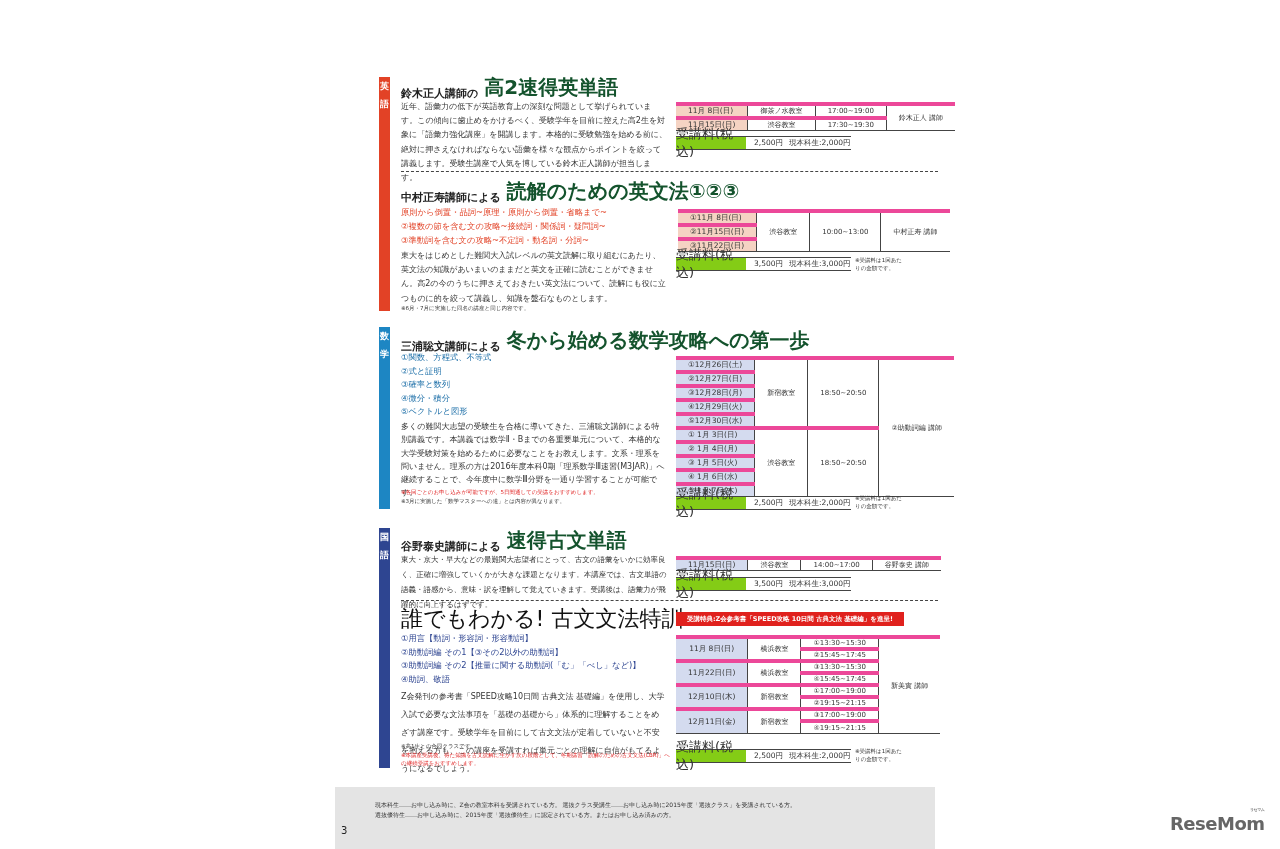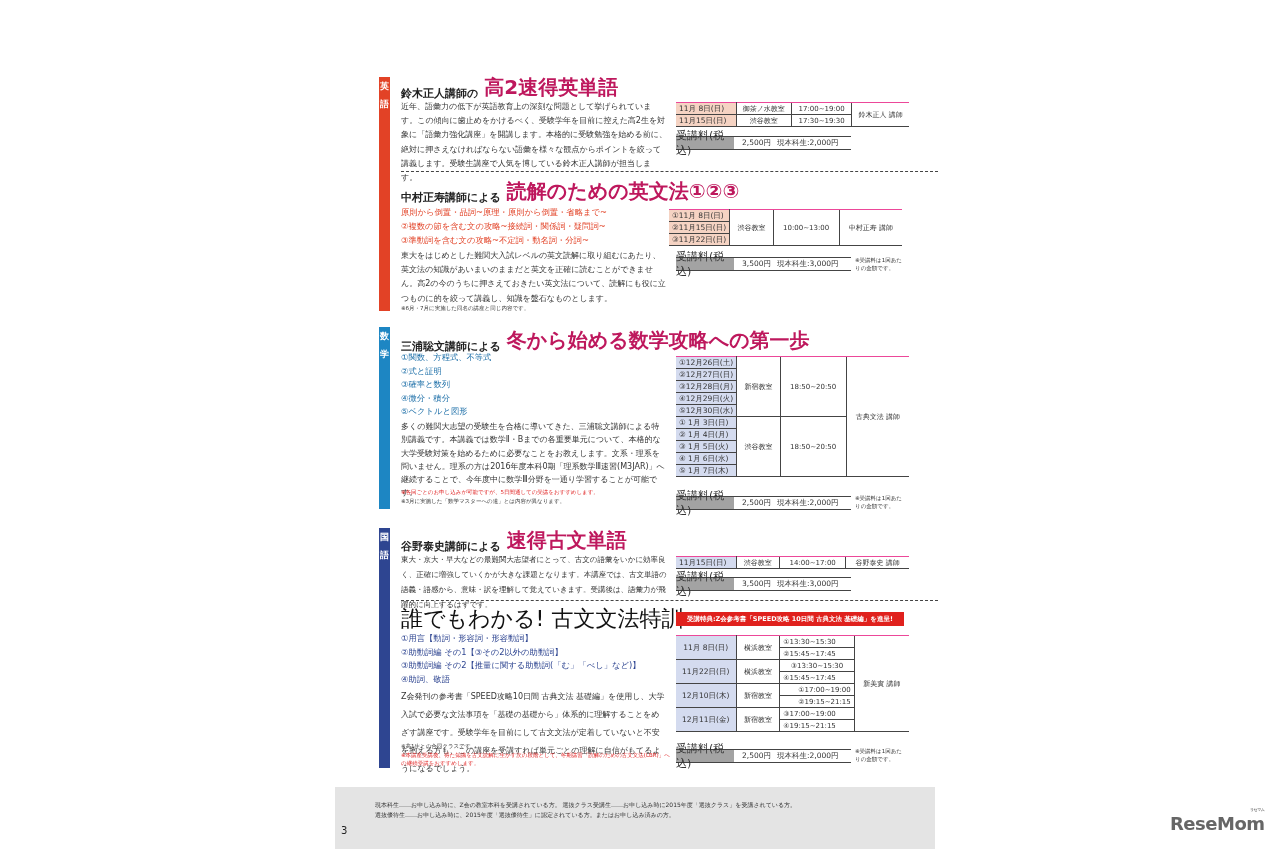--- a/index.html
+++ b/index.html
@@ -12,37 +12,37 @@
 .badge.req{left:392px;width:45px;background:#fff;color:#222}
 .badge.paid{left:446px;width:43px;background:#111;color:#fff}
 .pc-icon{position:absolute;left:493px;top:15px;width:20px;height:20px}
 .web{position:absolute;left:517px;top:18px;font-size:10px;color:#fff;font-weight:bold}
 .subject-bar{position:absolute;left:44px;width:11px;color:#fff;font-size:9px;font-weight:bold;text-align:center;line-height:18px;}
 .bar-eng{top:77px;height:234px;background:#e24226}
 .bar-math{top:327px;height:182px;background:#1d86c3}
 .bar-jpn{top:528px;height:240px;background:#2e4591}
 .course{position:absolute;left:66px}
 .lecturer{font-size:11px;font-weight:bold;color:#222;display:inline-block;vertical-align:bottom;margin-right:6px}
-.ctitle{font-size:20px;font-weight:bold;color:#be185d;display:inline-block;vertical-align:bottom;letter-spacing:0}
+.ctitle{font-size:20px;font-weight:bold;color:#14532d;display:inline-block;vertical-align:bottom;letter-spacing:0}
 .desc{position:absolute;font-size:8px;line-height:14.2px;color:#333;width:266px}
 .list{position:absolute;font-size:8.3px;line-height:14px;width:270px}
 .list.red li{color:#e24226}
 .list.blue li{color:#1d6fa8}
 .list.navy li{color:#2e4591}
 .list li{list-style:none}
 .note{position:absolute;font-size:5.5px;line-height:8px;color:#333;width:270px}
 .note.red{color:#e02020}
 table.sched{position:absolute;border-collapse:collapse;font-size:7px;color:#333}
-table.sched td{border-top:1px solid #ec4899;border-bottom:1px solid #444;height:12px;padding:0 3px;text-align:center;white-space:nowrap}
+table.sched td{border-top:4px solid #ec4899;border-bottom:1px solid #444;height:12px;padding:0 12px;text-align:center;white-space:nowrap}
 table.sched td.date{background:#f5d3c3;text-align:left;font-size:7.5px;border-right:1px solid #444}
 table.sched td.date.m{background:#d4dbef}
 table.sched td.b{border-left:1px solid #444}
 table.sched td.time{border-left:1px solid #444}
 .fee{position:absolute;height:14px;border-top:1.5px solid #444;border-bottom:1.5px solid #444;font-size:7.5px;display:flex;align-items:center}
-.fee .lbl{background:#a3a3a3;height:100%;width:58px;display:flex;align-items:center;justify-content:center;font-size:11px}
+.fee .lbl{background:#84cc16;height:100%;width:70px;display:flex;align-items:center;justify-content:center;font-size:13px}
 .fee .val{padding-left:8px}
 .fee-note{position:absolute;font-size:5.5px;line-height:8px;width:52px;color:#333}
 .dash{position:absolute;left:66px;width:537px;border-top:1.5px dashed #444}
 .promo{position:absolute;left:341px;top:612px;width:228px;height:14px;background:#e0211d;color:#fff;font-size:6.5px;font-weight:bold;line-height:14px;text-align:center}
 .big-title{position:absolute;left:66px;top:604px;font-size:22px;font-weight:normal;color:#111}
 .footer{position:absolute;left:0;top:787px;width:600px;height:62px;background:#e4e4e4}
 .footer .f1,.footer .f2{position:absolute;left:40px;font-size:6px;color:#333}
 .footer .f1{top:14px}.footer .f2{top:24px}
 .footer .pageno{position:absolute;left:6px;top:38px;font-size:10px;color:#222}
 .logo{position:absolute;left:1170px;top:813px;font-size:18px;font-weight:bold;color:#666;letter-spacing:-0.5px;font-family:"DejaVu Sans",sans-serif}
@@ -87,21 +87,21 @@
   <div class="course" style="top:178px">
     <span class="lecturer">中村正寿講師による</span><span class="ctitle">読解のための英文法①②③</span>
   </div>
   <ul class="list red" style="left:66px;top:205px">
     <li>原則から倒置・品詞~原理・原則から倒置・省略まで~</li>
     <li>②複数の節を含む文の攻略~接続詞・関係詞・疑問詞~</li>
     <li>③準動詞を含む文の攻略~不定詞・動名詞・分詞~</li>
   </ul>
   <div class="desc" style="left:66px;top:249px">東大をはじめとした難関大入試レベルの英文読解に取り組むにあたり、英文法の知識があいまいのままだと英文を正確に読むことができません。高2の今のうちに押さえておきたい英文法について、読解にも役に立つものに的を絞って講義し、知識を盤石なものとします。</div>
   <div class="note" style="left:66px;top:304px">※6月・7月に実施した同名の講座と同じ内容です。</div>
-  <table class="sched" style="left:334px;top:209px;width:233px">
+  <table class="sched" style="left:343px;top:209px;width:233px">
     <tbody>
         <tr>
       <td class="date" style="width:60px">①11月 8日(日)</td>
       <td rowspan="3">渋谷教室</td>
       <td class="time" rowspan="3">10:00~13:00</td>
       <td class="b" rowspan="3">中村正寿 講師</td>
     </tr>
     <tr>
           <td class="date">②11月15日(日)</td>
         </tr>
@@ -129,21 +129,21 @@
   </ul>
   <div class="desc" style="left:66px;top:420px;line-height:13.3px">多くの難関大志望の受験生を合格に導いてきた、三浦聡文講師による特別講義です。本講義では数学Ⅱ・Bまでの各重要単元について、本格的な大学受験対策を始めるために必要なことをお教えします。文系・理系を問いません。理系の方は2016年度本科0期「理系数学Ⅲ速習(M3JAR)」へ継続することで、今年度中に数学Ⅲ分野を一通り学習することが可能です。</div>
   <div class="note red" style="left:66px;top:488px">※各回ごとのお申し込みが可能ですが、5日間通しての受講をおすすめします。</div>
   <div class="note" style="left:66px;top:497px">※3月に実施した「数学マスターへの道」とは内容が異なります。</div>
   <table class="sched" style="left:341px;top:356px;width:233px">
     <tbody>
         <tr>
       <td class="date m" style="width:60px">①12月26日(土)</td>
       <td rowspan="5">新宿教室</td>
       <td class="time" rowspan="5">18:50~20:50</td>
-      <td class="b" rowspan="10">古典文法 講師</td>
+      <td class="b" rowspan="10">②助動詞編 講師</td>
     </tr>
     <tr>
           <td class="date m">②12月27日(日)</td>
         </tr>
     <tr>
           <td class="date m">③12月28日(月)</td>
         </tr>
     <tr>
           <td class="date m">④12月29日(火)</td>
         </tr>

